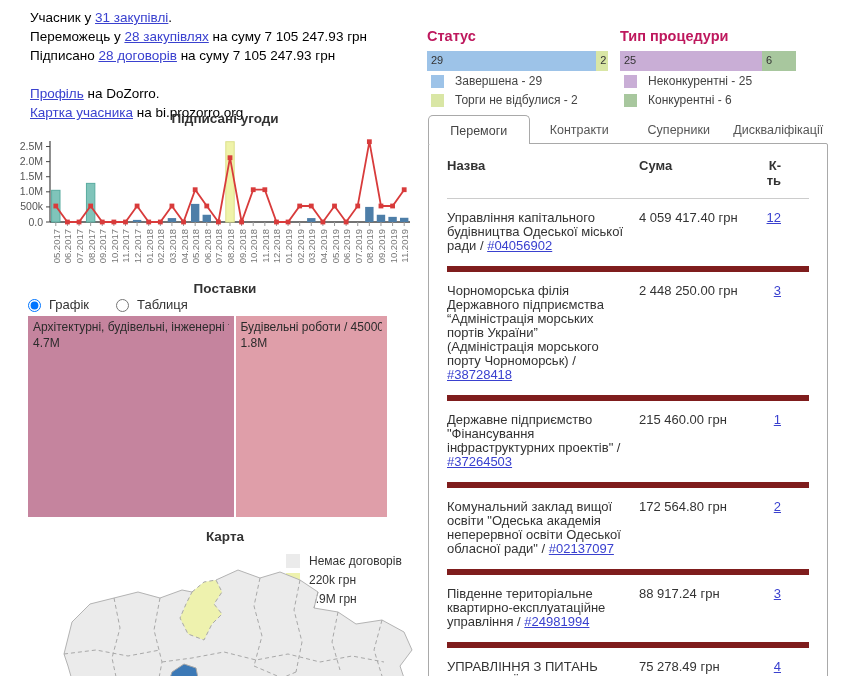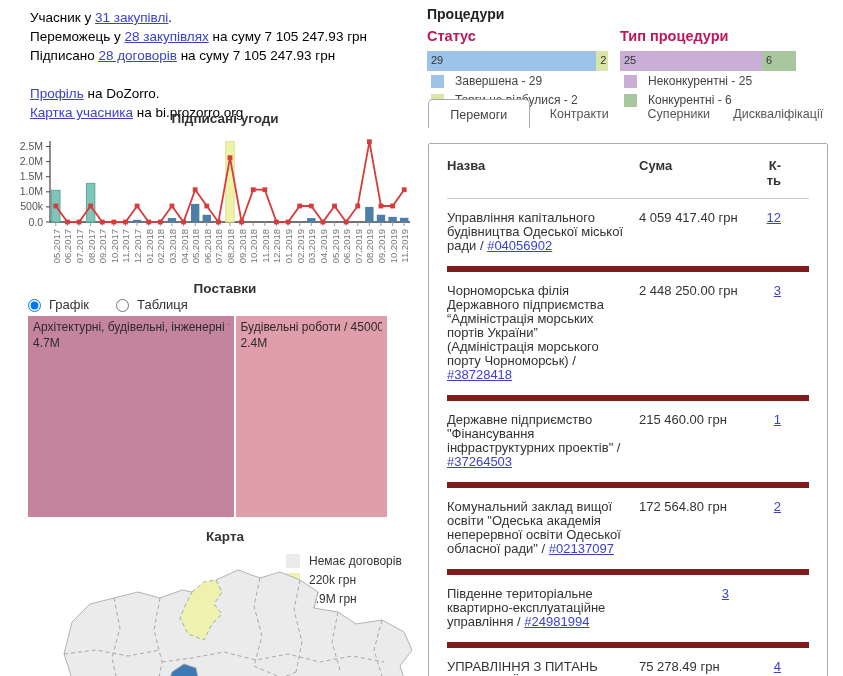--- a/index.html
+++ b/index.html
@@ -38,21 +38,21 @@
   #procedures{left:427px;top:6px;width:402px;height:104px;}
   #proc-title{font-weight:bold;font-size:14px;color:#222;}
   .proc-group{position:absolute;top:22px;}
   .proc-sub{font-weight:bold;font-size:14.5px;color:#be185d;margin-bottom:7px;}
   .proc-bar{height:20px;display:flex;}
   .proc-seg{box-sizing:border-box;font-size:11px;color:#333;padding:3px 0 0 4px;overflow:hidden;}
   .pl-row{display:flex;align-items:center;margin:3px 0 5px 4px;font-size:12px;color:#444;}
   .pl-sq{width:13px;height:13px;margin-right:11px;flex:0 0 auto;}
 
   
-  #tabs{left:428px;top:99px;width:400px;height:29px;display:flex;z-index:3;}
+  #tabs{left:428px;top:115px;width:400px;height:29px;display:flex;z-index:3;}
   .tab{flex:1;text-align:center;font-size:12.5px;color:#555;padding-top:8px;box-sizing:border-box;cursor:pointer;}
   .tab.active{background:#fff;border:1px solid #a9a9a9;border-bottom:none;border-radius:5px 5px 0 0;color:#444;}
   #card{left:428px;top:143px;width:400px;height:600px;background:#fff;border:1px solid #a9a9a9;
         border-radius:2px;box-sizing:border-box;padding:0 18px;z-index:1;}
   .thead{display:grid;grid-template-columns:192px 118px 1fr;font-weight:bold;font-size:13px;color:#333;
          padding:14px 0 10px;border-bottom:1px solid #ccc;}
   .thead .c3{text-align:right;padding-right:28px;}
   .trow{display:grid;grid-template-columns:192px 118px 1fr;padding:12px 0 13px;border-bottom:6px solid #7f1d1d;
         font-size:13px;line-height:14px;color:#333;}
   .trow .name{padding-right:14px;}
@@ -215,21 +215,21 @@
     <span>Таблиця</span>
   </label>
 </div>
 <div id="treemap" class="abs">
     <div class="tm-cell" style="width: 57.8%; background: rgb(197, 132, 158);">
       <span class="tm-label">Архітектурні, будівельні, інженерні та інспекційні</span>
       <span class="tm-value">4.7M</span>
     </div>
     <div class="tm-cell" style="width: 42.2%; background: rgb(223, 158, 169);">
       <span class="tm-label">Будівельні роботи / 45000000-7</span>
-      <span class="tm-value">2.4M</span>
+      <span class="tm-value">1.8M</span>
     </div>
   </div>
 
 <div class="abs sec-title" style="top:529px;">Карта</div>
 <div id="map-legend" class="abs">
     <div class="ml-row">
       <span class="ml-sq" style="background: rgb(235, 235, 235);"></span>
       <span>Немає договорів</span>
     </div>
     <div class="ml-row">
@@ -256,21 +256,20 @@
       <path d="M 30,140 L 64,132 L 98,140 L 130,134"></path>
       <path d="M 198,108 L 226,120 L 240,114"></path>
       <path d="M 262,34 L 258,50"></path>
     </g>
     <path d="M 136,34 L 148,24 L 160,22 L 166,34 L 158,46 L 166,56 L 156,66 L 148,82 L 132,76 L 124,60 L 130,46 Z" fill="#eef2ae" stroke="#a8a8a8" stroke-width="1" stroke-dasharray="4 3"></path>
     <path d="M 116,114 L 128,106 L 140,110 L 142,120 L 134,132 L 120,128 L 114,120 Z" fill="#3c79b6" stroke="#a8a8a8" stroke-width="1"></path>
   </svg>
 </div>
 
 <div id="procedures" class="abs">
-  <div id="proc-title">Процедури</div>
   <div class="proc-group" style="left:0;width:181px;" id="proc-group-0">
       <div class="proc-sub">Статус</div>
       <div class="proc-bar">
         <div class="proc-seg" style="width: 93.5484%; background: rgb(157, 195, 232);">29</div>
         <div class="proc-seg" style="width: 6.45161%; background: rgb(217, 230, 165);">2</div>
       </div>
       <div class="pl-row">
         <span class="pl-sq" style="background: rgb(157, 195, 232);"></span>
         <span>Завершена - 29</span>
       </div>
@@ -324,20 +323,21 @@
         <div class="c2">215 460.00 грн</div>
         <div class="c3"><a>1</a></div>
       </div>
       <div class="trow">
         <div class="name"><span>Комунальний заклад вищої освіти "Одеська академія неперервної освіти Одеської обласної ради" / </span><a>#02137097</a></div>
         <div class="c2">172 564.80 грн</div>
         <div class="c3"><a>2</a></div>
       </div>
       <div class="trow">
         <div class="name"><span>Південне територіальне квартирно-експлуатаційне управління / </span><a>#24981994</a></div>
+        <div class="c2">88 917.24 грн</div>
         <div class="c3"><a>3</a></div>
       </div>
       <div class="trow">
         <div class="name"><span>УПРАВЛІННЯ З ПИТАНЬ ВЗАЄМОДІЇ З ОРГАНАМИ САМООРГАНІЗАЦІЇ НАСЕЛЕННЯ ОДЕСЬКОЇ МІСЬКОЇ РАДИ / </span></div>
         <div class="c2">75 278.49 грн</div>
         <div class="c3"><a>4</a></div>
       </div>
     </div>
 </div>
 

